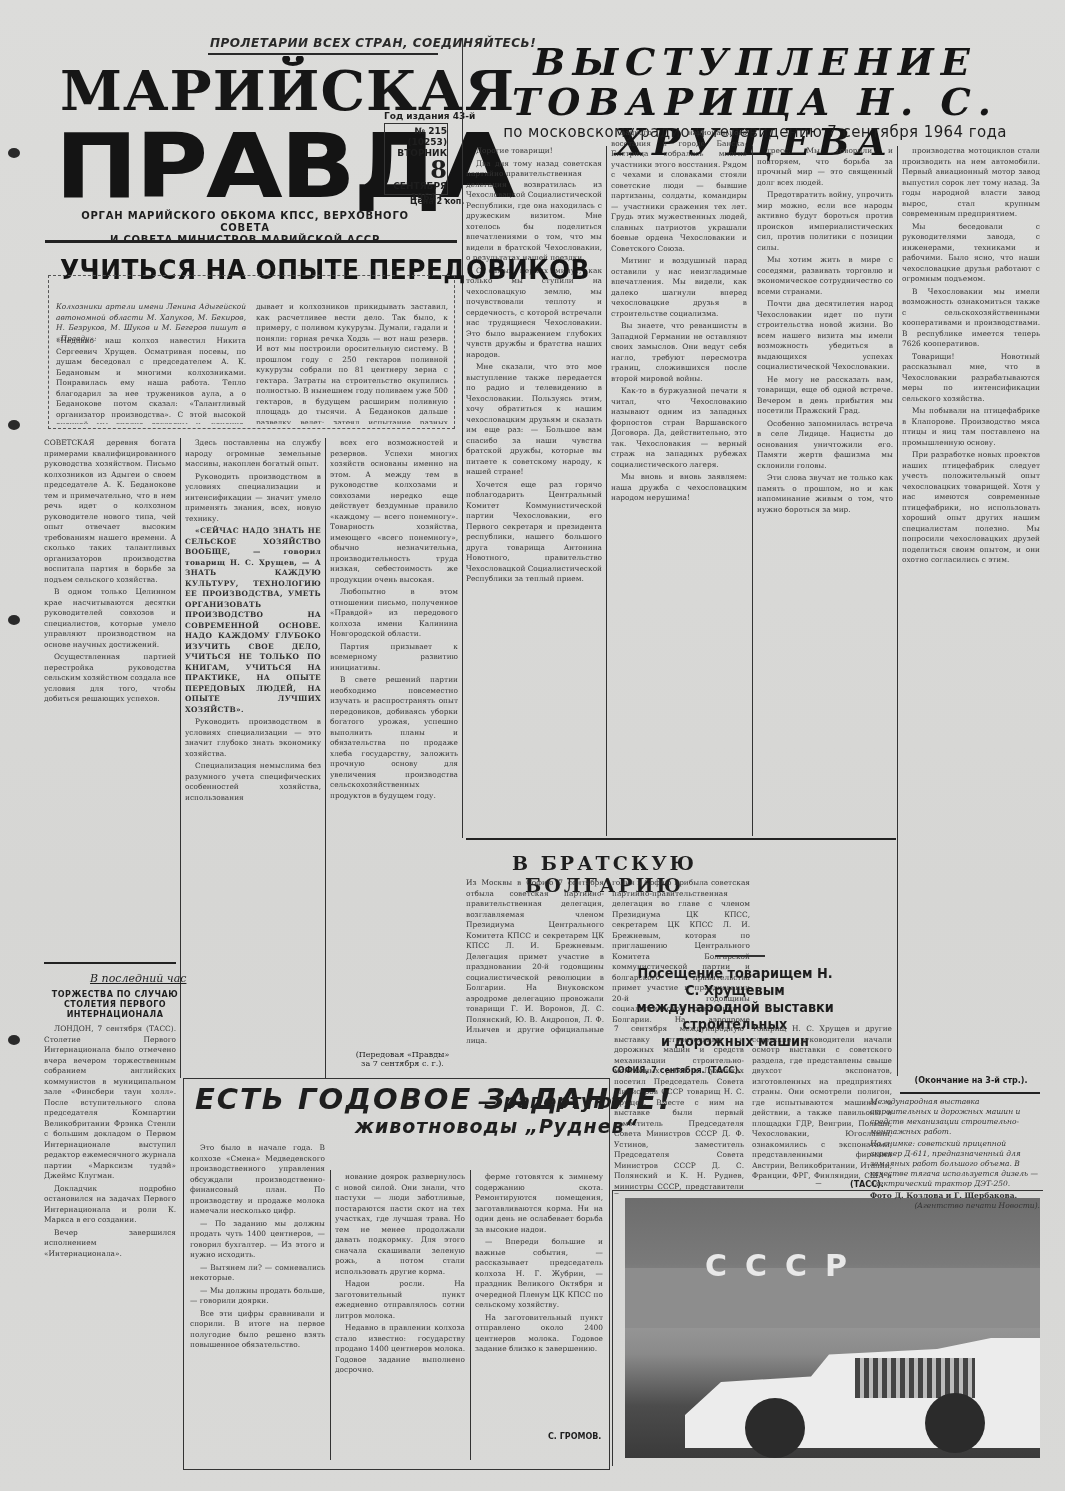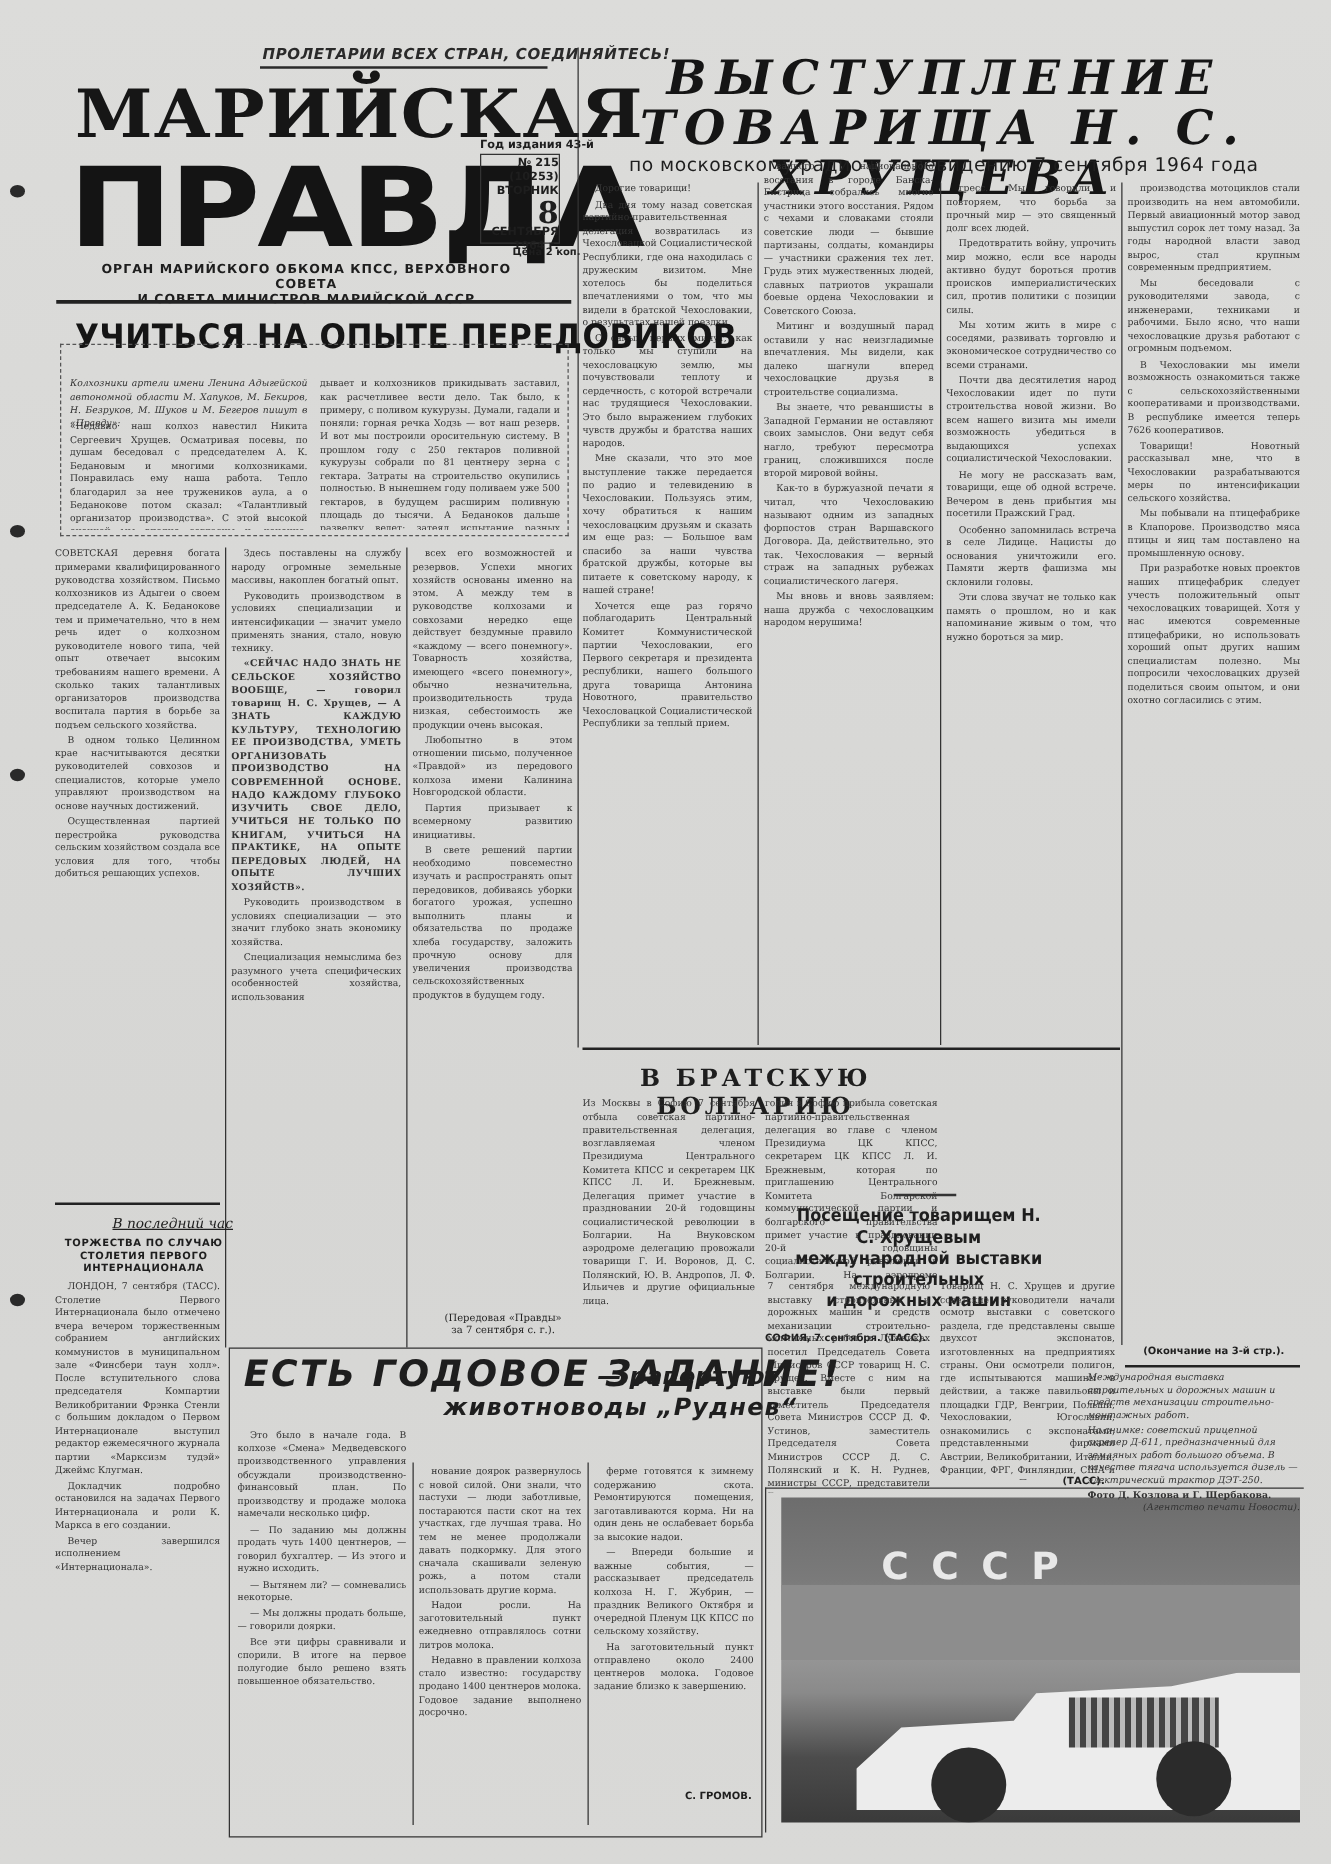--- a/index.html
+++ b/index.html
@@ -27,21 +27,21 @@
   .caps{font-weight:bold;letter-spacing:0.3px;}
   .h-bulg{left:462px;top:852px;width:285px;text-align:center;font:bold 19px "DejaVu Serif",serif;letter-spacing:3px;}
   .h-visit{left:620px;top:965px;width:230px;text-align:center;font:bold 14px "DejaVu Sans",sans-serif;line-height:17px;transform:scaleX(0.92);}
   .h-lastnews{left:90px;top:972px;font:italic 11px "DejaVu Serif",serif;text-decoration:underline;}
   .h-torzh{left:45px;top:990px;width:140px;text-align:center;font:bold 8px "DejaVu Sans",sans-serif;line-height:10px;letter-spacing:0.5px;}
   .h-god1{left:195px;top:1082px;font:italic bold 29px "DejaVu Sans",sans-serif;letter-spacing:2px;}
   .h-god2{left:470px;top:1082px;font:italic bold 19px "DejaVu Sans",sans-serif;}
   .h-god3{left:355px;top:1115px;font:italic bold 19px "DejaVu Sans",sans-serif;letter-spacing:1px;}
   .photo{left:625px;top:1198px;width:415px;height:260px;background:linear-gradient(180deg,#6d6d6d 0%,#7a7a7a 25%,#9a9a9a 45%,#8a8a8a 60%,#4c4c4c 80%,#3a3a3a 100%);overflow:hidden;}
   .photo .bldg{position:absolute;left:0;top:70px;width:415px;height:60px;background:#8d8d8d;}
-  .photo .sign{position:absolute;left:80px;top:38px;font:bold 30px "DejaVu Sans",sans-serif;color:#e8e8e8;letter-spacing:18px;text-align:center;}
+  .photo .sign{position:absolute;left:80px;top:50px;font:bold 30px "DejaVu Sans",sans-serif;color:#e8e8e8;letter-spacing:18px;text-align:center;}
   .photo .machine{position:absolute;left:60px;top:140px;width:360px;height:110px;background:#ececec;clip-path:polygon(0 70%,10% 40%,35% 35%,40% 15%,70% 10%,85% 0,100% 0,100% 100%,0 100%);}
   .photo .wheel{position:absolute;border-radius:50%;background:#2b2b2b;width:60px;height:60px;}
   .photo .wheel.w1{left:120px;top:200px;}
   .photo .wheel.w2{left:300px;top:195px;}
   .photo .grill{position:absolute;left:230px;top:160px;width:120px;height:40px;background:repeating-linear-gradient(90deg,#444 0 5px,#bbb 5px 9px);}
   .caption{left:870px;top:1097px;width:170px;font:italic 7.5px "DejaVu Serif",serif;line-height:10px;color:#333;}
   .sig{font:bold 8px "DejaVu Sans",sans-serif;}
   .binder{position:absolute;left:8px;width:12px;height:10px;border-radius:50%;background:#2a2a2a;}
 </style>
 </head>
@@ -124,21 +124,21 @@
   <div class="abs col" style="left:256px;top:302px;width:192px;height:122px;">дывает и колхозников прикидывать заставил, как расчетливее вести дело. Так было, к примеру, с поливом кукурузы. Думали, гадали и поняли: горная речка Ходзь — вот наш резерв. И вот мы построили оросительную систему. В прошлом году с 250 гектаров поливной кукурузы собрали по 81 центнеру зерна с гектара. Затраты на строительство окупились полностью. В нынешнем году поливаем уже 500 гектаров, в будущем расширим поливную площадь до тысячи. А Беданоков дальше разведку ведет: затеял испытание разных сортов кукурузы на поливе, отвел орошаемую площадь под сахарную свеклу... Теперь строим планы откорма крупного рогатого скота на кукурузном силосе, как Никита Сергеевич посоветовал».</div>
 
   <div class="abs col" style="left:44px;top:438px;width:132px;height:520px;">
     <p style="text-indent:0">СОВЕТСКАЯ деревня богата примерами квалифицированного руководства хозяйством. Письмо колхозников из Адыгеи о своем председателе А. К. Беданокове тем и примечательно, что в нем речь идет о колхозном руководителе нового типа, чей опыт отвечает высоким требованиям нашего времени. А сколько таких талантливых организаторов производства воспитала партия в борьбе за подъем сельского хозяйства.</p>
     <p>В одном только Целинном крае насчитываются десятки руководителей совхозов и специалистов, которые умело управляют производством на основе научных достижений.</p>
     <p>Осуществленная партией перестройка руководства сельским хозяйством создала все условия для того, чтобы добиться решающих успехов.</p>
   </div>
   <div class="abs vline" style="left:180px;top:438px;height:640px;"></div>
   <div class="abs col" style="left:185px;top:438px;width:136px;height:632px;">
     <p>Здесь поставлены на службу народу огромные земельные массивы, накоплен богатый опыт.</p>
-    <p>Руководить производством в условиях специализации и интенсификации — значит умело применять знания, стало, новую технику.</p>
+    <p>Руководить производством в условиях специализации и интенсификации — значит умело применять знания, всех, новую технику.</p>
     <p class="caps">«СЕЙЧАС НАДО ЗНАТЬ НЕ СЕЛЬСКОЕ ХОЗЯЙСТВО ВООБЩЕ, — говорил товарищ Н. С. Хрущев, — А ЗНАТЬ КАЖДУЮ КУЛЬТУРУ, ТЕХНОЛОГИЮ ЕЕ ПРОИЗВОДСТВА, УМЕТЬ ОРГАНИЗОВАТЬ ПРОИЗВОДСТВО НА СОВРЕМЕННОЙ ОСНОВЕ. НАДО КАЖДОМУ ГЛУБОКО ИЗУЧИТЬ СВОЕ ДЕЛО, УЧИТЬСЯ НЕ ТОЛЬКО ПО КНИГАМ, УЧИТЬСЯ НА ПРАКТИКЕ, НА ОПЫТЕ ПЕРЕДОВЫХ ЛЮДЕЙ, НА ОПЫТЕ ЛУЧШИХ ХОЗЯЙСТВ».</p>
     <p>Руководить производством в условиях специализации — это значит глубоко знать экономику хозяйства.</p>
     <p>Специализация немыслима без разумного учета специфических особенностей хозяйства, использования</p>
   </div>
   <div class="abs vline" style="left:325px;top:438px;height:640px;"></div>
   <div class="abs col" style="left:330px;top:438px;width:128px;height:610px;">
     <p>всех его возможностей и резервов. Успехи многих хозяйств основаны именно на этом. А между тем в руководстве колхозами и совхозами нередко еще действует бездумные правило «каждому — всего понемногу». Товарность хозяйства, имеющего «всего понемногу», обычно незначительна, производительность труда низкая, себестоимость же продукции очень высокая.</p>
     <p>Любопытно в этом отношении письмо, полученное «Правдой» из передового колхоза имени Калинина Новгородской области.</p>
     <p>Партия призывает к всемерному развитию инициативы.</p>
     <p>В свете решений партии необходимо повсеместно изучать и распространять опыт передовиков, добиваясь уборки богатого урожая, успешно выполнить планы и обязательства по продаже хлеба государству, заложить прочную основу для увеличения производства сельскохозяйственных продуктов в будущем году.</p>

